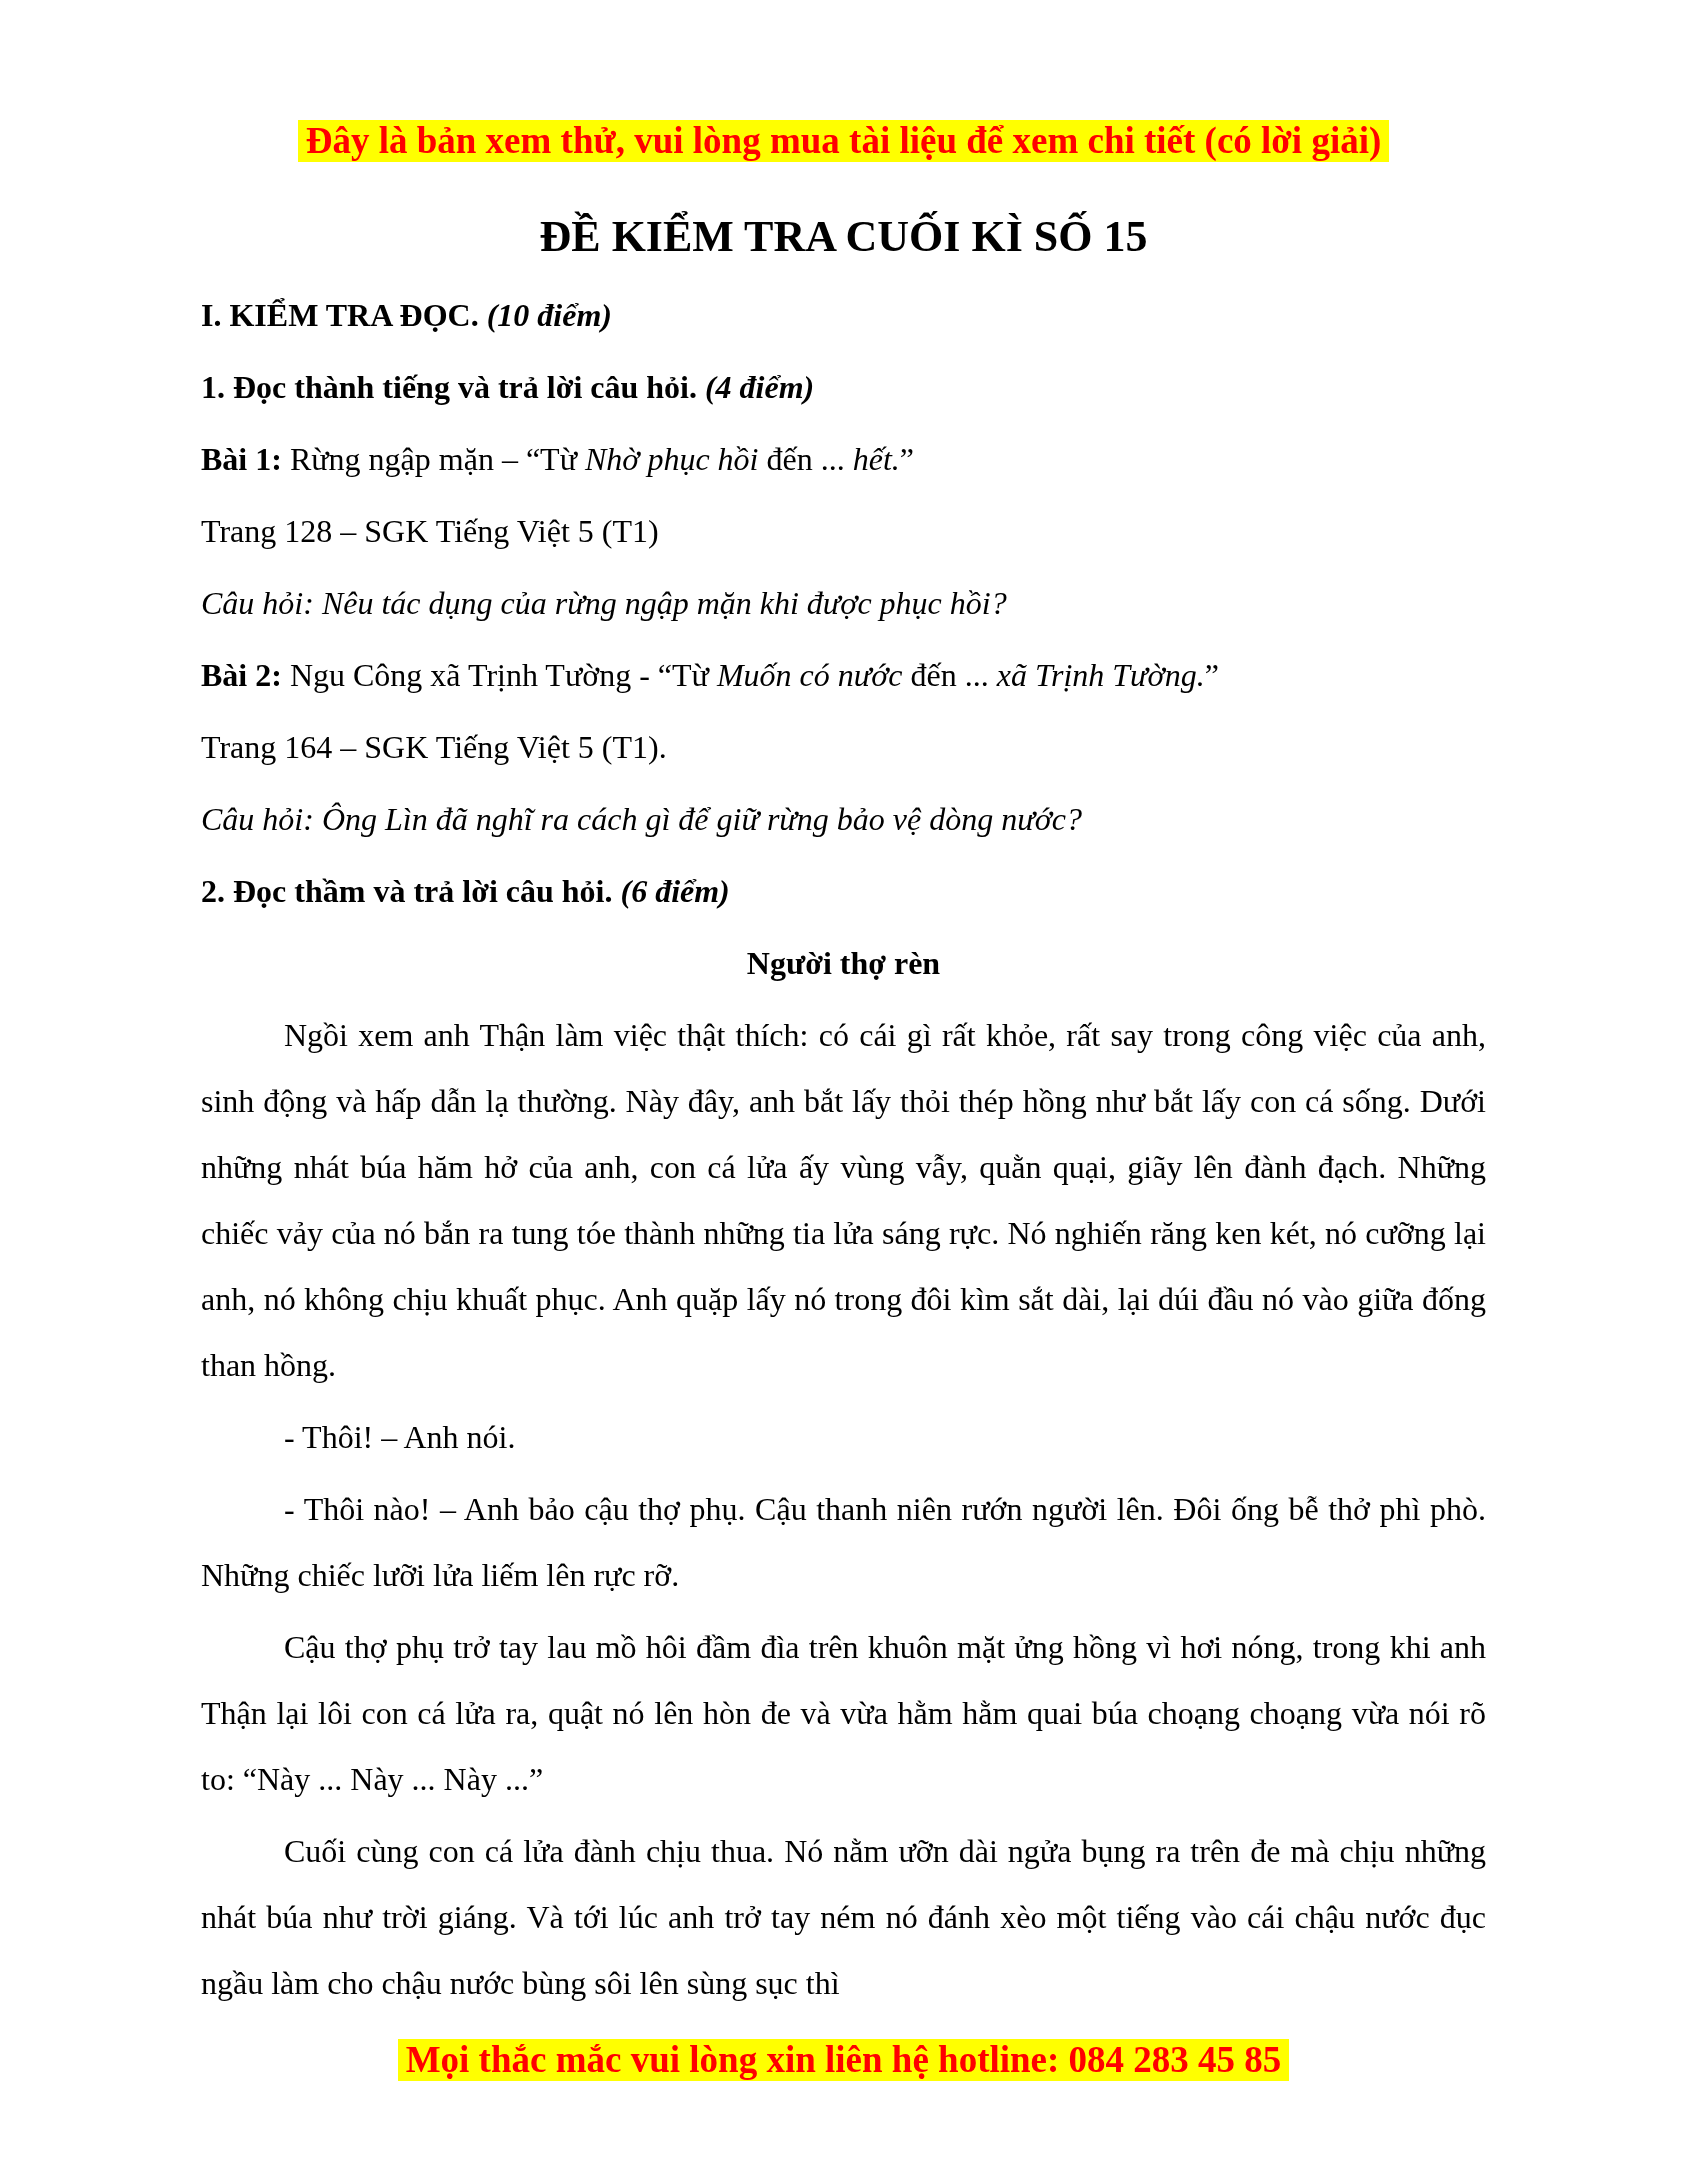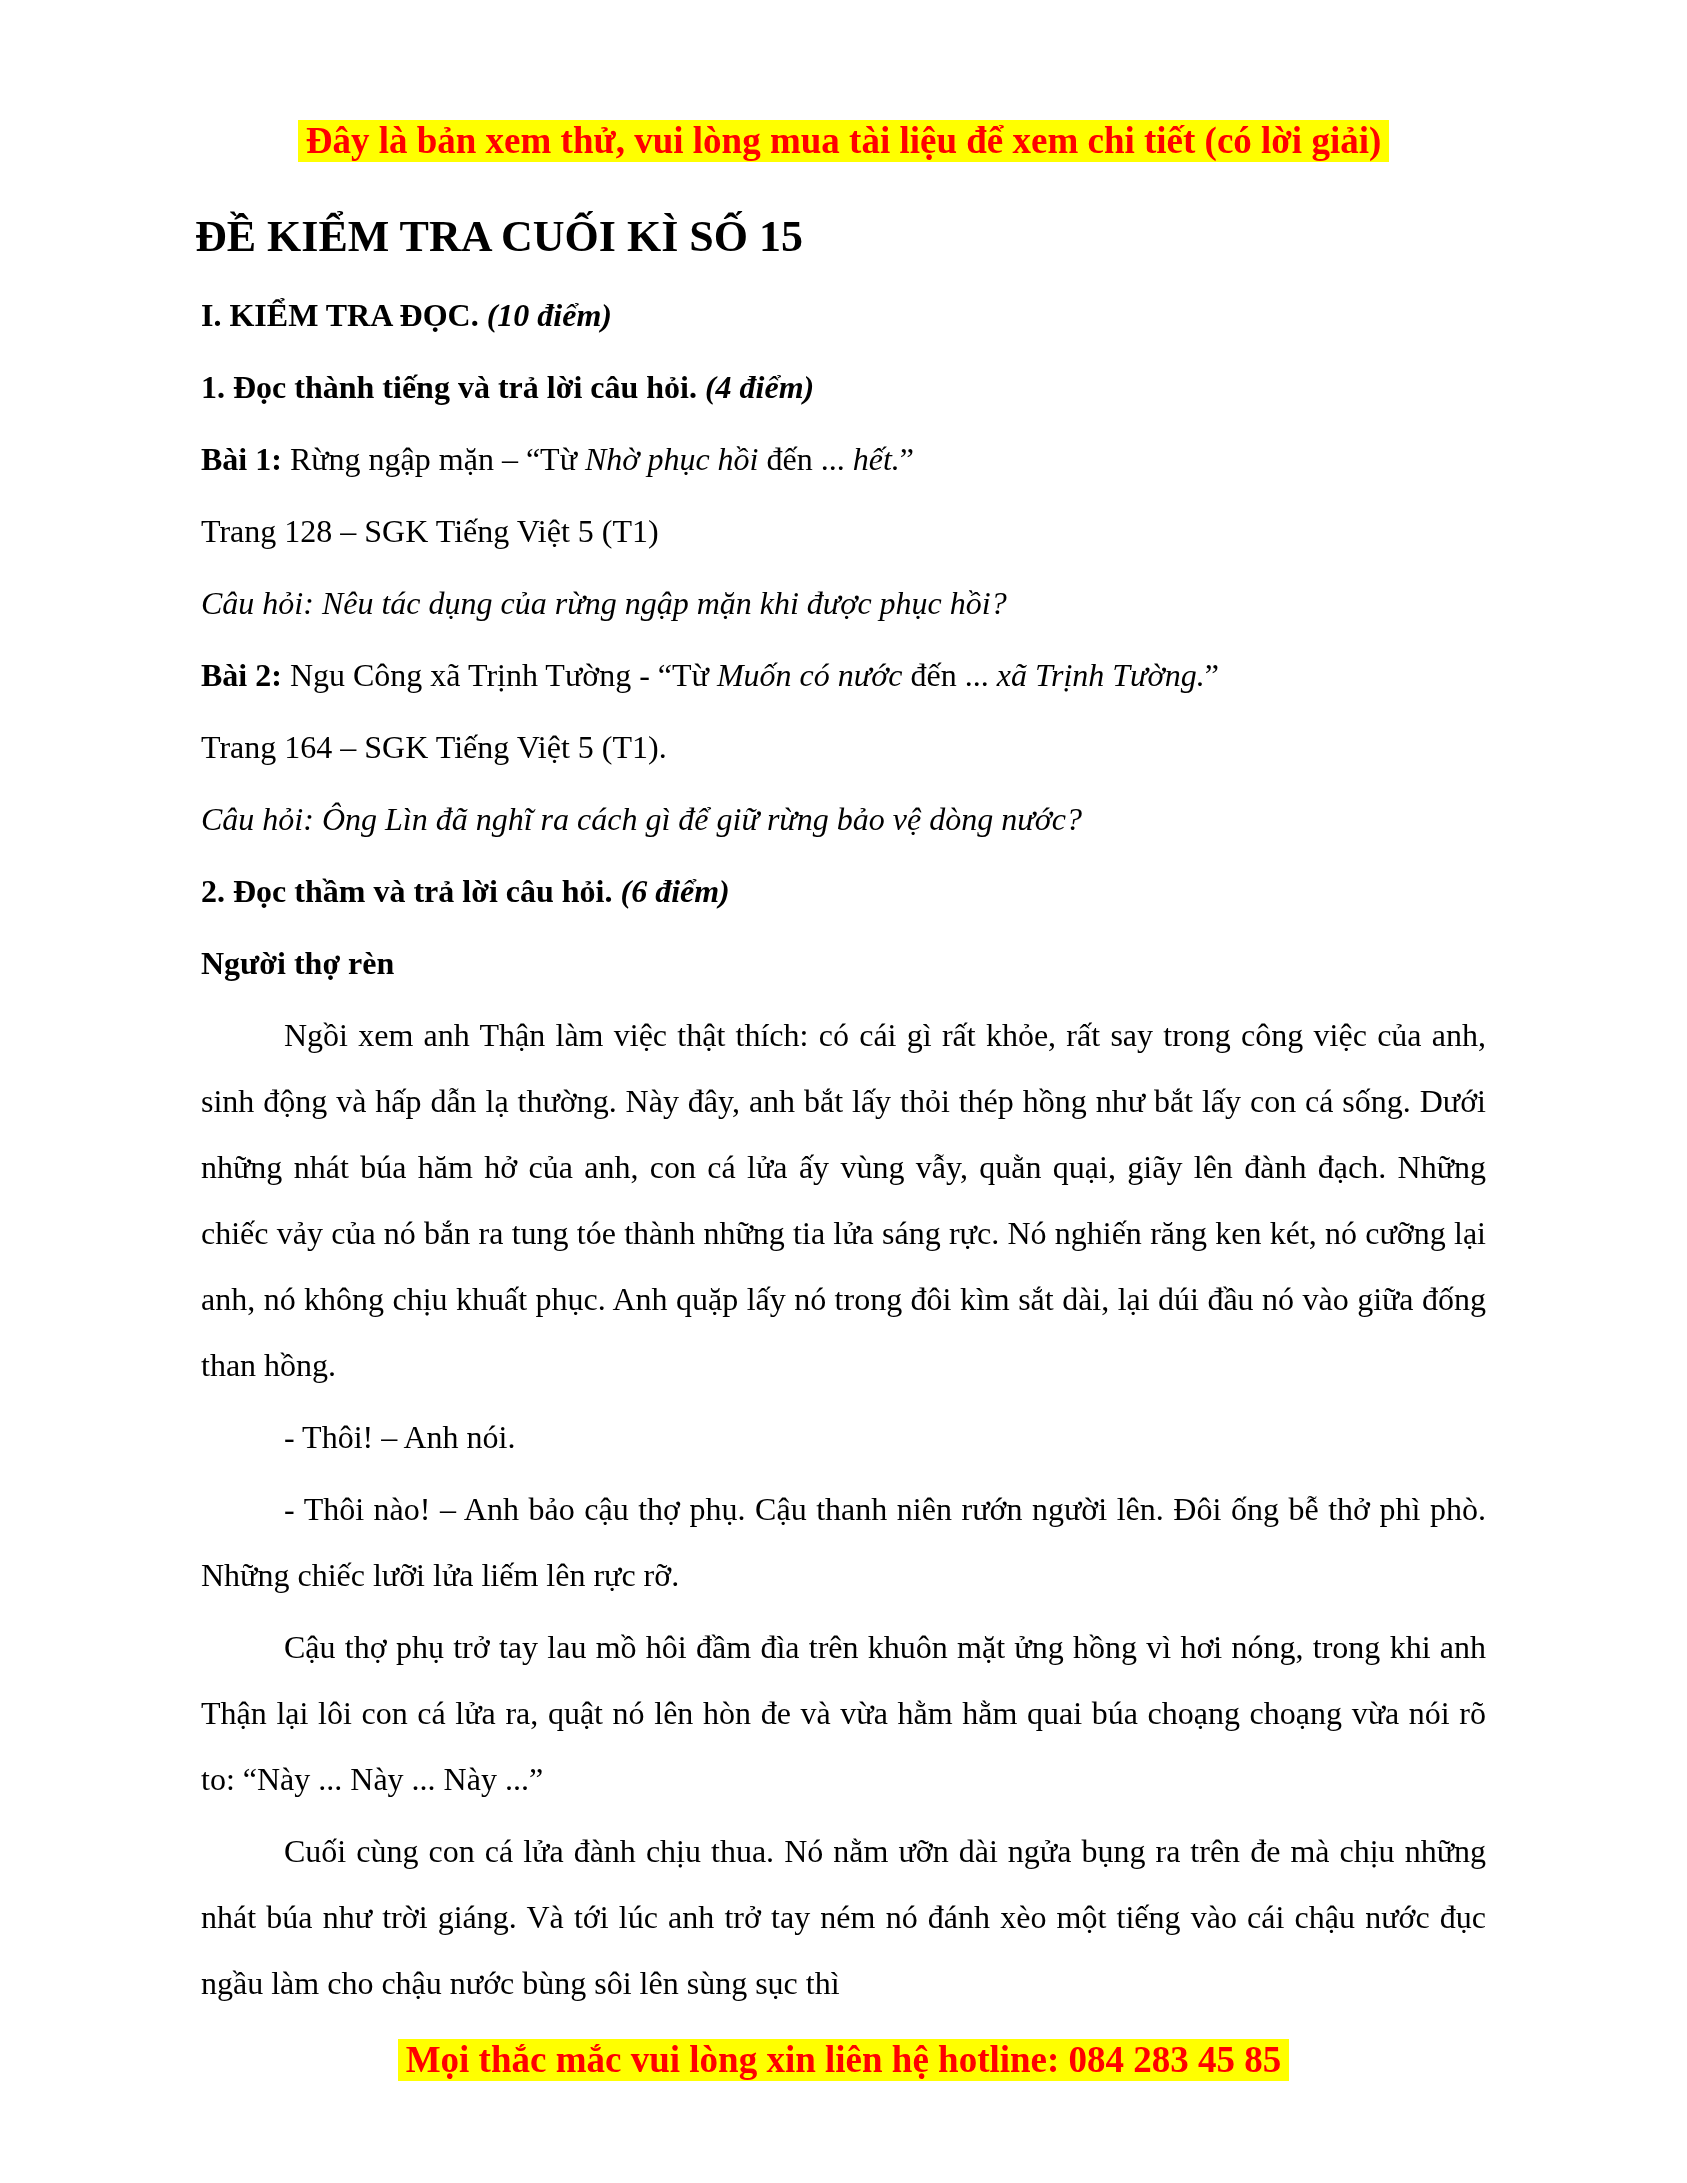--- a/index.html
+++ b/index.html
@@ -29,40 +29,42 @@
     font-size: 37px;
     line-height: 42px;
     padding: 0 8px;
     white-space: nowrap;
     text-align: center;
   }
   .doc-title {
     font-size: 44px;
     line-height: 49px;
     font-weight: bold;
+    text-align: center;
     margin: 50px 0 0 0;
   }
   .content {
     margin-top: 21px;
   }
   .line {
     font-size: 32px;
     line-height: 66px;
     margin: 6px;
   }
   .para {
     text-align: justify;
   }
   .indent {
     text-indent: 83px;
   }
   .italic {
     font-style: italic;
   }
   .story-title {
+    text-align: center;
     font-weight: bold;
   }
   .banner-bottom {
     margin-top: 23px;
   }
   .b { font-weight: bold; }
   .i { font-style: italic; }
 </style>
 </head>
 <body>

